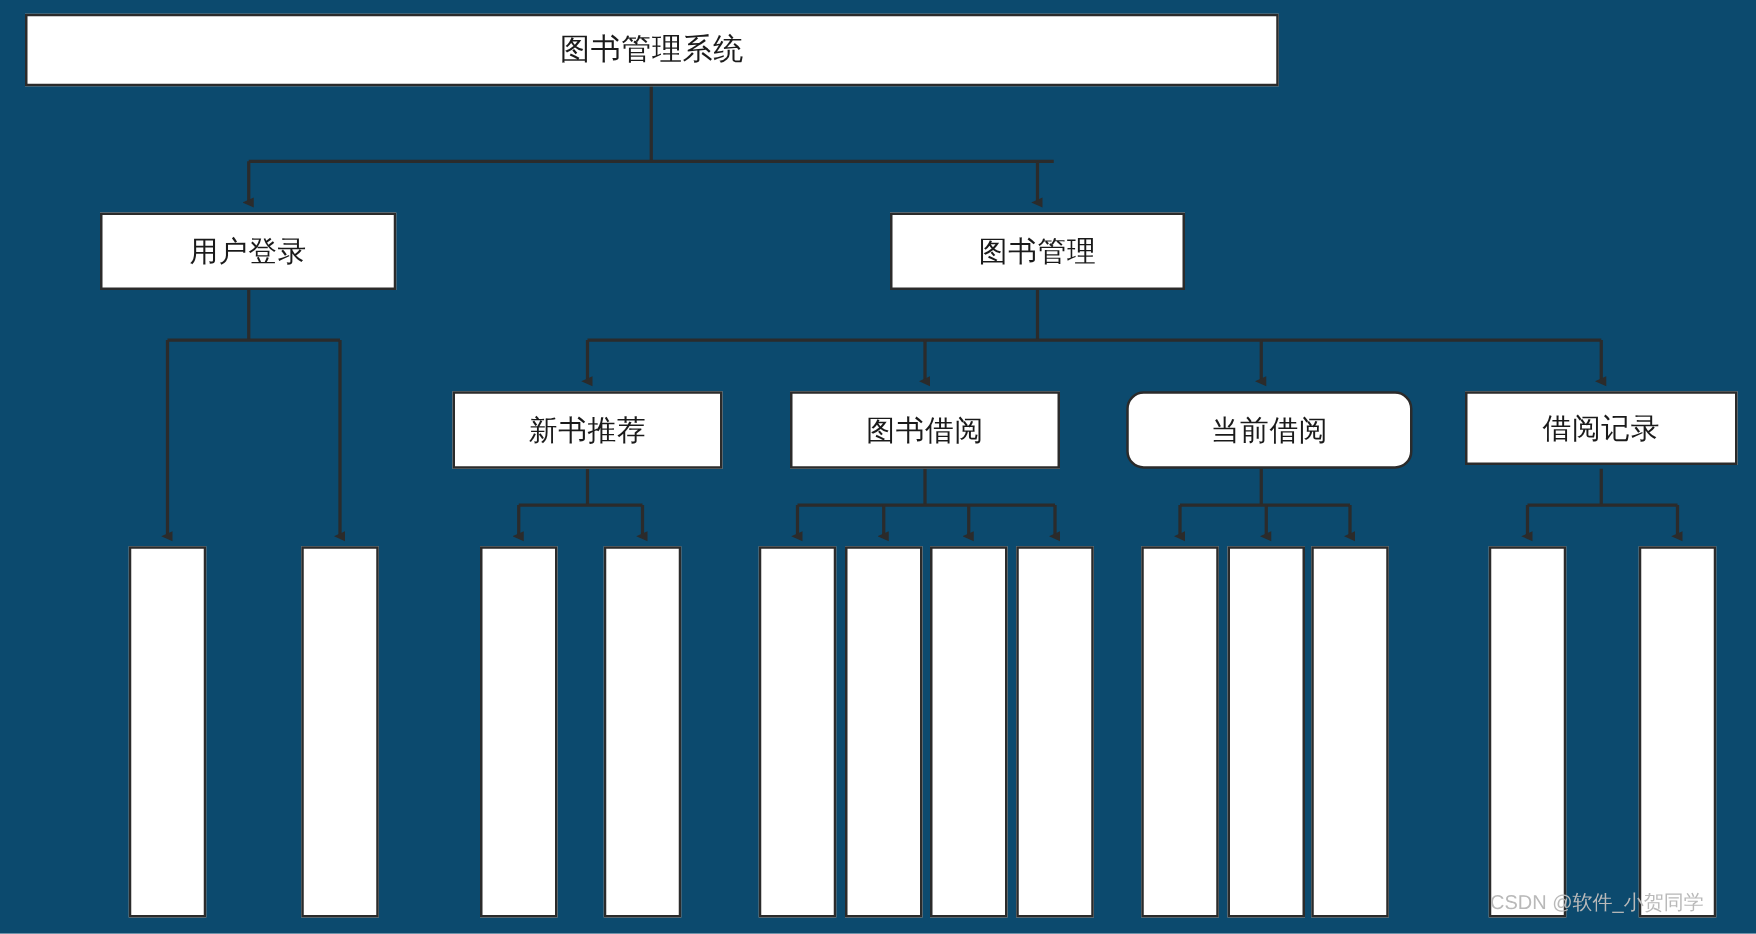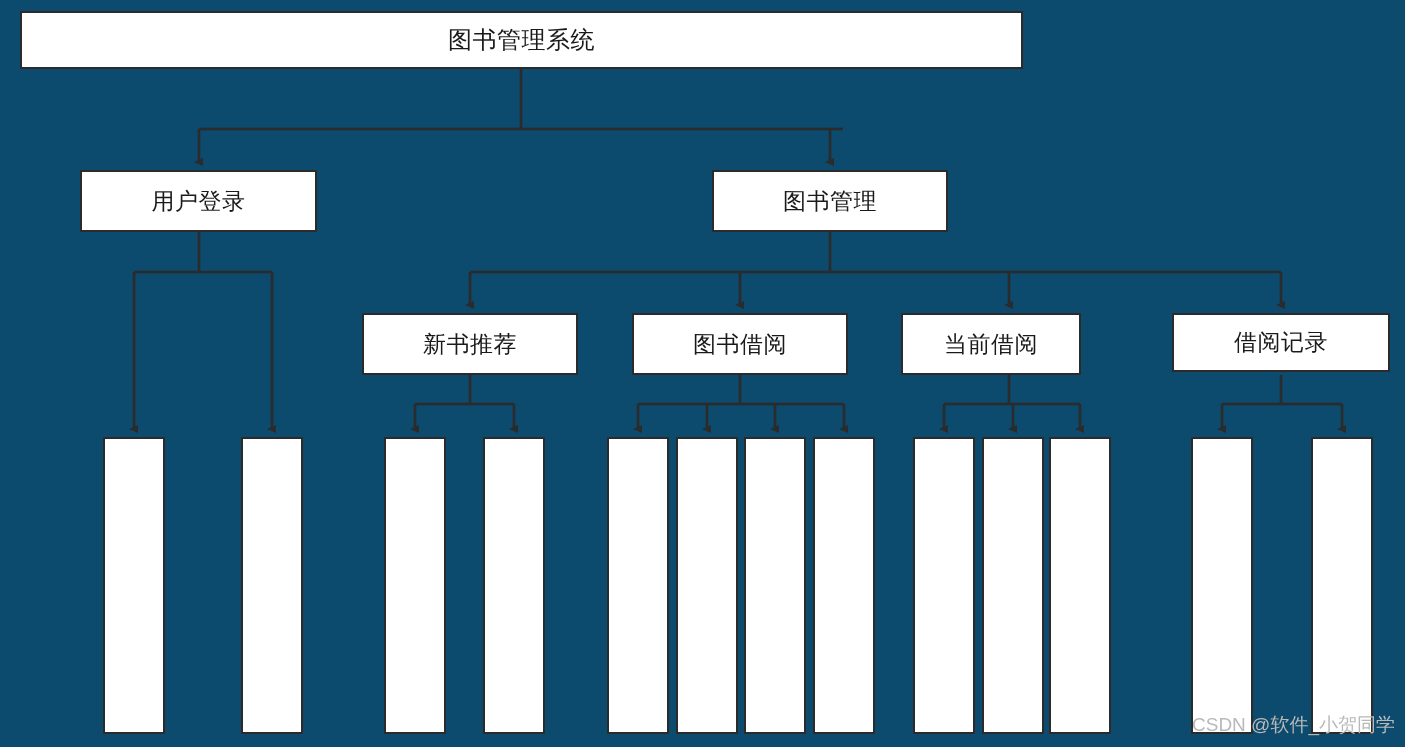--- a/index.html
+++ b/index.html
@@ -59,21 +59,21 @@
     font-size: 22px;
     line-height: 1.12;
     letter-spacing: 1px;
     max-height: 100%;
     overflow: hidden;
   }
   .watermark {
     position: absolute;
     left: 1192px;
     top: 712px;
-    font-size: 19px;
+    font-size: 16px;
     color: #b9b9b9;
     white-space: nowrap;
     z-index: 3;
     font-family: "Liberation Sans", "DejaVu Sans", sans-serif;
   }
 </style>
 </head>
 <body>
 
 <div id="canvas">
@@ -140,21 +140,21 @@
   <div class="node h" style="left:712px; top:170px; width:236px; height:62px;">
     <span class="lbl">图书管理</span>
   </div>
 
   <div class="node h" style="left:362px; top:313px; width:216px; height:62px;">
     <span class="lbl">新书推荐</span>
   </div>
   <div class="node h" style="left:632px; top:313px; width:216px; height:62px;align-items:center;">
     <span class="lbl">图书借阅</span>
   </div>
-  <div class="node h" style="left:901px; top:313px; width:180px; height:62px;">
+  <div class="node h" style="left:901px; top:313px; width:229px; height:62px;border-radius:14px;">
     <span class="lbl">当前借阅</span>
   </div>
   <div class="node h" style="left:1172px; top:313px; width:218px; height:59px;">
     <span class="lbl">借阅记录</span>
   </div>
 
   <div class="node v" style="left:103px; top:437px; width:62px; height:297px;">
     <span class="lbl">用户登录</span>
   </div>
   <div class="node v" style="left:241px; top:437px; width:62px; height:297px;">

